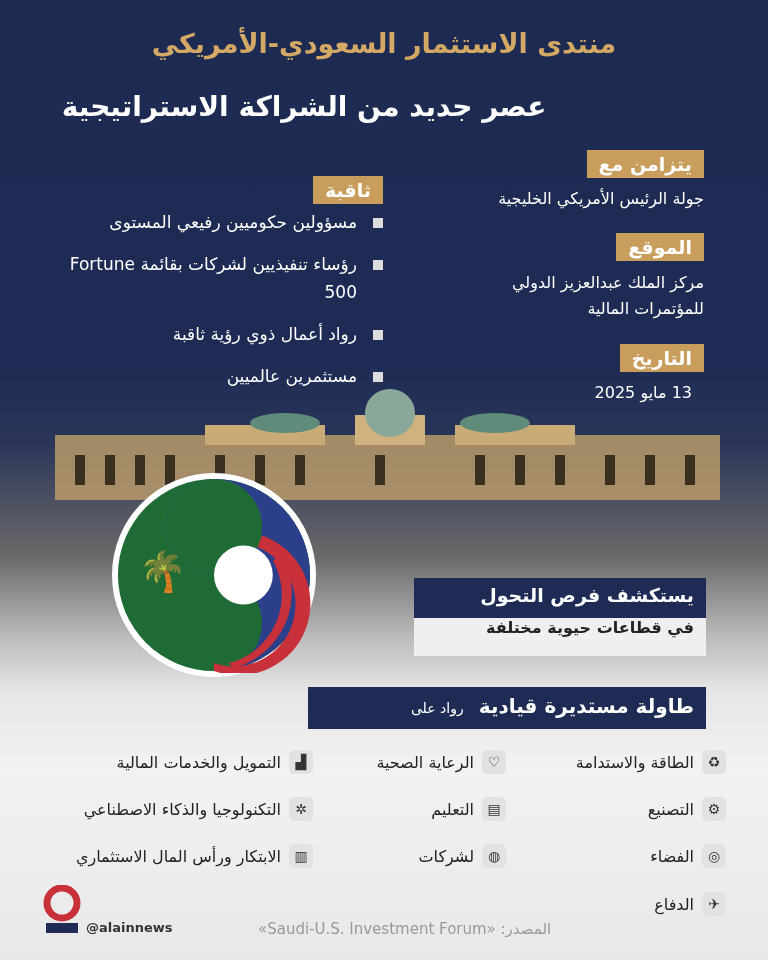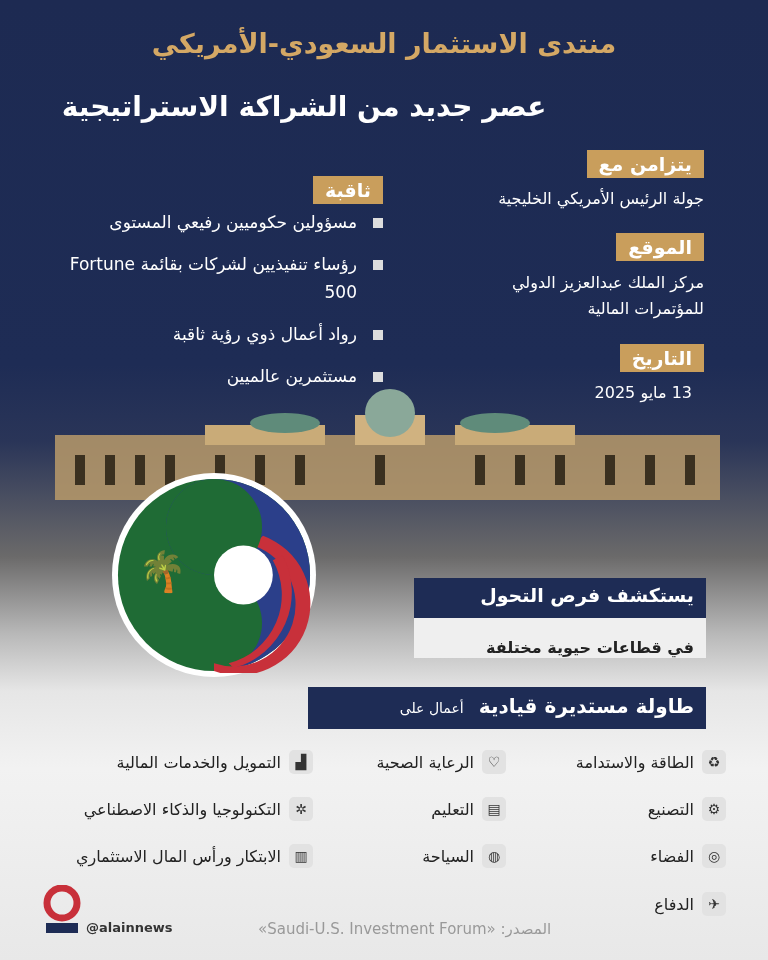--- a/index.html
+++ b/index.html
@@ -9,21 +9,21 @@
   .title { position: absolute; top: 28px; left: 0; width: 768px; text-align: center; color: #d4a865; font-size: 27px; font-weight: bold; direction: rtl; }
   .subtitle { position: absolute; top: 90px; left: 0; width: 608px; text-align: center; color: #ffffff; font-size: 28px; font-weight: bold; direction: rtl; }
   .tag { position: absolute; background: #c99e5c; color: #fff; font-weight: bold; font-size: 19px; padding: 3px 12px; direction: rtl; text-align: right; }
   .info { position: absolute; color: #fff; font-size: 16px; direction: rtl; text-align: right; line-height: 26px; }
   .bullets { position: absolute; top: 208px; right: 385px; width: 330px; direction: rtl; color: #fff; font-size: 17px; }
   .bullets li { list-style: none; position: relative; padding-right: 26px; margin-bottom: 14px; line-height: 28px; }
   .bullets li::before { content: ""; position: absolute; right: 0; top: 10px; width: 10px; height: 10px; background: #ddd; }
   .building { position: absolute; left: 55px; top: 385px; width: 665px; height: 120px; }
   .logo { position: absolute; left: 112px; top: 473px; width: 204px; height: 204px; border-radius: 50%; background: #fff; padding: 4px; }
   .box1 { position: absolute; left: 414px; top: 578px; width: 292px; height: 41px; background: #1e2c55; color: #fff; font-weight: bold; font-size: 19px; direction: rtl; padding: 6px 12px; }
-  .box2 { position: absolute; left: 414px; top: 618px; width: 292px; height: 38px; background: #efefef; color: #222; font-weight: bold; font-size: 16px; direction: rtl; padding: 20px 12px; }
+  .box2 { position: absolute; left: 414px; top: 618px; width: 292px; height: 38px; background: #efefef; color: #222; font-weight: bold; font-size: 16px; direction: rtl; padding: 0 12px; }
   .box3 { position: absolute; left: 308px; top: 687px; width: 398px; height: 42px; background: #1e2c55; color: #fff; direction: rtl; padding: 7px 12px; }
   .box3 .main { font-weight: bold; font-size: 20px; }
   .box3 .sub { font-size: 14px; margin-right: 10px; }
   .sector { position: absolute; display: flex; align-items: center; direction: rtl; font-size: 16px; color: #222; gap: 8px; }
   .sector .ic { width: 24px; height: 24px; border-radius: 5px; background: #e2e2e2; display: flex; align-items: center; justify-content: center; font-size: 14px; color: #333; }
   .footer-src { position: absolute; left: 258px; top: 920px; color: #999; font-size: 15px; direction: rtl; }
   .handle { position: absolute; left: 86px; top: 920px; color: #333; font-size: 13px; font-weight: bold; }
   .brand { position: absolute; left: 40px; top: 885px; width: 44px; height: 52px; }
 </style>
 </head>
@@ -89,21 +89,21 @@
       <circle cx="130" cy="100" r="30" fill="#ffffff"></circle>
       <text x="48" y="110" font-size="40" fill="#8bb84a" text-anchor="middle">🌴</text>
     </svg>
   </div>
 
   <div class="box1">يستكشف فرص التحول</div>
   <div class="box2">في قطاعات حيوية مختلفة</div>
 
   <div class="box3">
     <span class="main">طاولة مستديرة قيادية</span>
-    <span class="sub">أعمال على</span>
+    <span class="sub">رواد على</span>
   </div>
 
   <div class="sector" style="right:42px;top:750px;">
       <span class="ic">♻</span>
       <span>الطاقة والاستدامة</span>
     </div>
   <div class="sector" style="right:262px;top:750px;">
       <span class="ic">♡</span>
       <span>الرعاية الصحية</span>
     </div>
@@ -124,21 +124,21 @@
       <span class="ic">✲</span>
       <span>التكنولوجيا والذكاء الاصطناعي</span>
     </div>
 
   <div class="sector" style="right:42px;top:844px;">
       <span class="ic">◎</span>
       <span>الفضاء</span>
     </div>
   <div class="sector" style="right:262px;top:844px;">
       <span class="ic">◍</span>
-      <span>السياحة</span>
+      <span>لشركات</span>
     </div>
   <div class="sector" style="right:455px;top:844px;">
       <span class="ic">▥</span>
       <span>الابتكار ورأس المال الاستثماري</span>
     </div>
 
   <div class="sector" style="right:42px;top:892px;">
       <span class="ic">✈</span>
       <span>الدفاع</span>
     </div>

